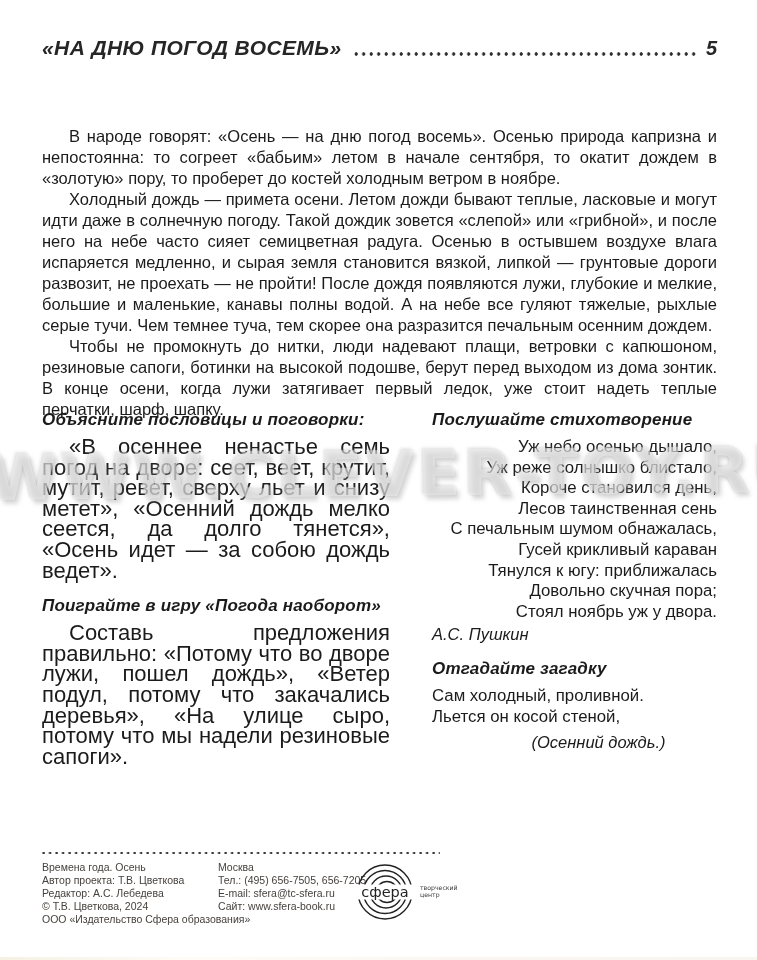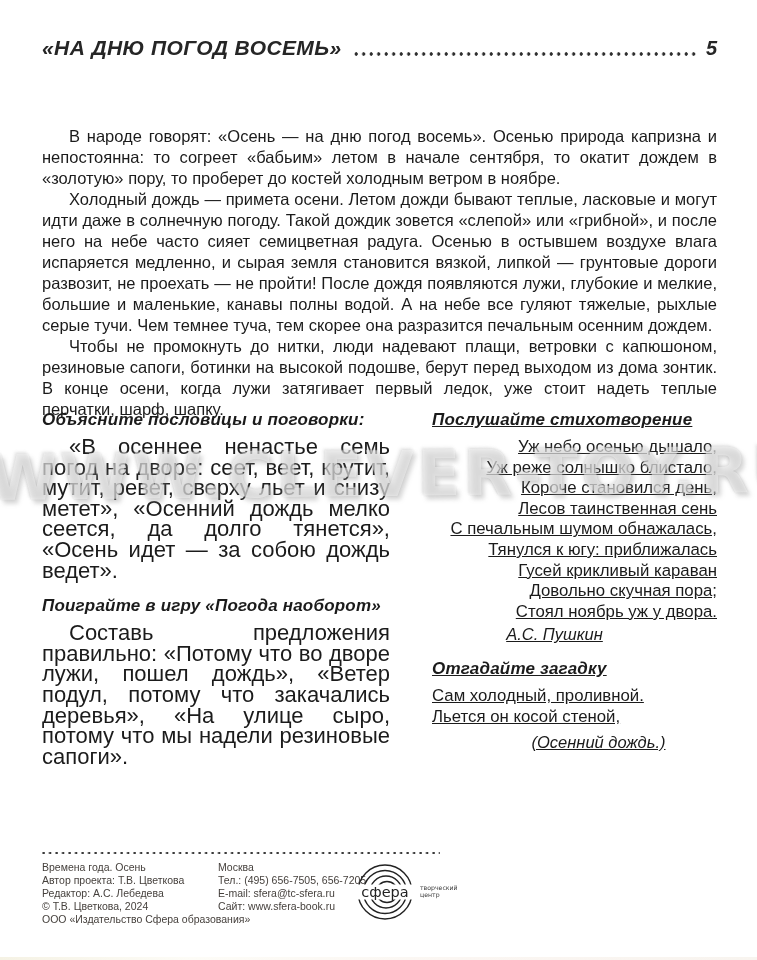--- a/index.html
+++ b/index.html
@@ -18,27 +18,27 @@
     background-size:7.5px 6px;background-repeat:repeat-x;}
   .hdr-num{font-size:20px;font-weight:bold;font-style:italic;color:#262626;}
 
   
   .intro{position:absolute;top:78px;left:42px;width:675px;margin-top:48px;}
   .intro p{margin:0;font-size:16.5px;line-height:21px;text-align:justify;text-indent:27px;color:#1b1b1b;}
 
   
   .cols{position:absolute;top:410px;left:42px;width:675px;display:flex;}
   .col-l{width:348px;margin-right:42px;}
-  .col-r{width:285px;text-decoration:underline;}
+  .col-r{width:285px;}
   .sec-h{font-size:17px;font-weight:bold;font-style:italic;margin:0 0 7px 0;color:#1b1b1b;letter-spacing:.2px;}
   .sec-body{font-size:22px;line-height:20.6px;text-align:justify;text-indent:27px;margin:0;}
   .sec-gap{margin-top:15px;}
   .poem{margin:0;text-align:right;}
   .poem-line{font-size:16.8px;line-height:20.6px;white-space:nowrap;}
-  .poem-author{font-size:16.5px;font-style:italic;text-align:center;padding-right:40px;margin-top:3px;}
+  .poem-author{font-size:16.5px;font-style:italic;text-align:left;padding-right:40px;margin-top:3px;}
   .riddle-line{font-size:16.8px;line-height:20.6px;white-space:nowrap;}
   .riddle-answer{font-size:16.5px;font-style:italic;text-align:center;padding-left:48px;margin-top:5px;}
 
   
   .watermark{
     position:absolute;top:438px;left:-12px;right:-12px;text-align:center;
     font-family:"DejaVu Sans", sans-serif;font-size:63px;font-weight:bold;letter-spacing:3px;
     color:rgba(255,255,255,0.45);
     text-shadow:3px 4px 4px rgba(140,140,140,0.35), -2px -2px 3px rgba(165,165,165,0.22), 0 0 2px rgba(150,150,150,0.28);
     transform:rotate(-0.6deg);
@@ -89,22 +89,22 @@
 
     <div class="col-r">
       <div>
         <h3 class="sec-h">Послушайте стихотворение</h3>
         <div class="poem">
           <div class="poem-line">Уж небо осенью дышало,</div>
           <div class="poem-line">Уж реже солнышко блистало,</div>
           <div class="poem-line">Короче становился день,</div>
           <div class="poem-line">Лесов таинственная сень</div>
           <div class="poem-line">С печальным шумом обнажалась,</div>
+          <div class="poem-line">Гусей крикливый караван</div>
           <div class="poem-line">Тянулся к югу: приближалась</div>
-          <div class="poem-line">Гусей крикливый караван</div>
           <div class="poem-line">Довольно скучная пора;</div>
           <div class="poem-line">Стоял ноябрь уж у двора.</div>
         </div>
         <div class="poem-author">А.С. Пушкин</div>
       </div>
 
       <div class="sec-gap">
         <h3 class="sec-h">Отгадайте загадку</h3>
         <div class="riddle-line">Сам холодный, проливной.</div>
         <div class="riddle-line">Льется он косой стеной,</div>

